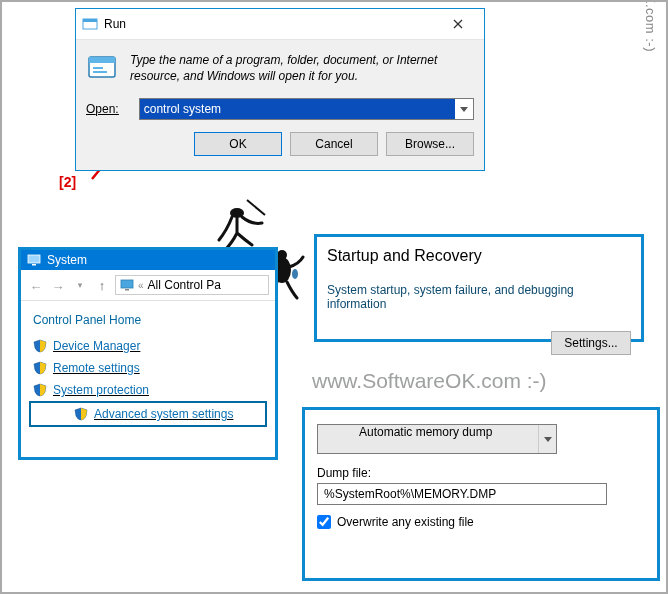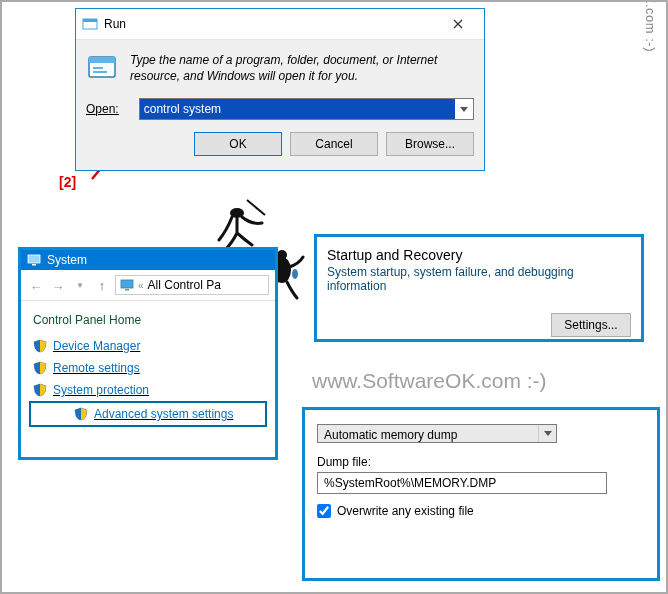--- a/index.html
+++ b/index.html
@@ -41,37 +41,37 @@
     .sys-win { position: absolute; left: 16px; top: 245px; width: 260px; height: 213px; border: 3px solid #0d8acf; background: #fff; }
     .sys-title { background: #0078d7; color: #fff; font-size: 12px; padding: 3px 6px; display: flex; align-items: center; gap: 6px; }
     .sys-title-icon { width: 14px; height: 12px; }
     .sys-title-icon svg { width: 100%; height: 100%; }
     .sys-nav { display: flex; align-items: center; padding: 5px 6px; gap: 4px; border-bottom: 1px solid #e0e0e0; }
     .sys-nav-btn { color: #999; font-size: 13px; width: 18px; text-align: center; cursor: pointer; }
     .sys-nav-up { color: #555; }
     .sys-addr { display: flex; align-items: center; gap: 4px; border: 1px solid #ccc; padding: 2px 4px; font-size: 12px; flex: 1; }
     .sys-addr-icon { width: 14px; height: 12px; }
     .sys-addr-icon svg { width: 100%; height: 100%; }
-    .sys-home { font-size: 12px; color: #14532d; padding: 12px 8px 8px 12px; }
+    .sys-home { font-size: 12px; color: #0369a1; padding: 12px 8px 8px 12px; }
     .sys-list { padding: 0 8px 2px 8px; text-decoration: underline; }
     .sys-item { display: flex; align-items: center; gap: 6px; font-size: 12px; color: #0b6fb3; padding: 4px 4px; cursor: pointer; }
     .sys-item .shield { width: 14px; height: 14px; flex-shrink: 0; }
     .sys-item .shield svg { width: 100%; height: 100%; }
     .sys-item.highlight { border: 2px solid #0369a1; padding-left: 43px; }
     
     
     .startup-panel { position: absolute; left: 312px; top: 232px; width: 330px; height: 108px; border: 3px solid #0d8acf; background: #fff; padding: 10px 10px; }
-    .startup-title { font-size: 14px; margin-bottom: 2px; }
+    .startup-title { font-size: 16px; margin-bottom: 18px; }
     .startup-sub { font-size: 12px; color: #0c4a6e; }
     .startup-btn-row { display: flex; justify-content: flex-end; margin-top: 20px; }
     .startup-btn-row button { width: 80px; height: 24px; font-size: 12px; background: #e1e1e1; border: 1px solid #adadad; cursor: pointer; }
     
     
     .dump-panel { position: absolute; left: 300px; top: 405px; width: 358px; height: 174px; border: 3px solid #0d8acf; background: #fff; padding: 14px 12px; font-size: 12px; }
-    .dump-combo { width: 240px; height: 19px; border: 1px solid #7a7a7a; display: flex; align-items: flex-end; background: #e9e9e9; }
+    .dump-combo { width: 240px; height: 30px; border: 1px solid #7a7a7a; display: flex; align-items: flex-start; background: #e9e9e9; padding-left: 35px; }
     .dump-combo-text { flex: 1; padding: 0 6px; }
     .dump-combo-arrow { width: 18px; height: 100%; display: flex; align-items: center; justify-content: center; border-left: 1px solid #ccc; cursor: pointer; }
     .dump-combo-arrow svg { width: 8px; height: 5px; }
     .dump-label { margin-top: 12px; margin-bottom: 3px; }
     .dump-input-row { position: relative; }
     .dump-input { width: 290px; height: 22px; border: 1px solid #7a7a7a; padding: 0 6px; font-size: 12px; }
     .dump-ck { display: flex; align-items: center; gap: 6px; margin-top: 10px; }
     .dump-ck input { width: 14px; height: 14px; }
     
     

